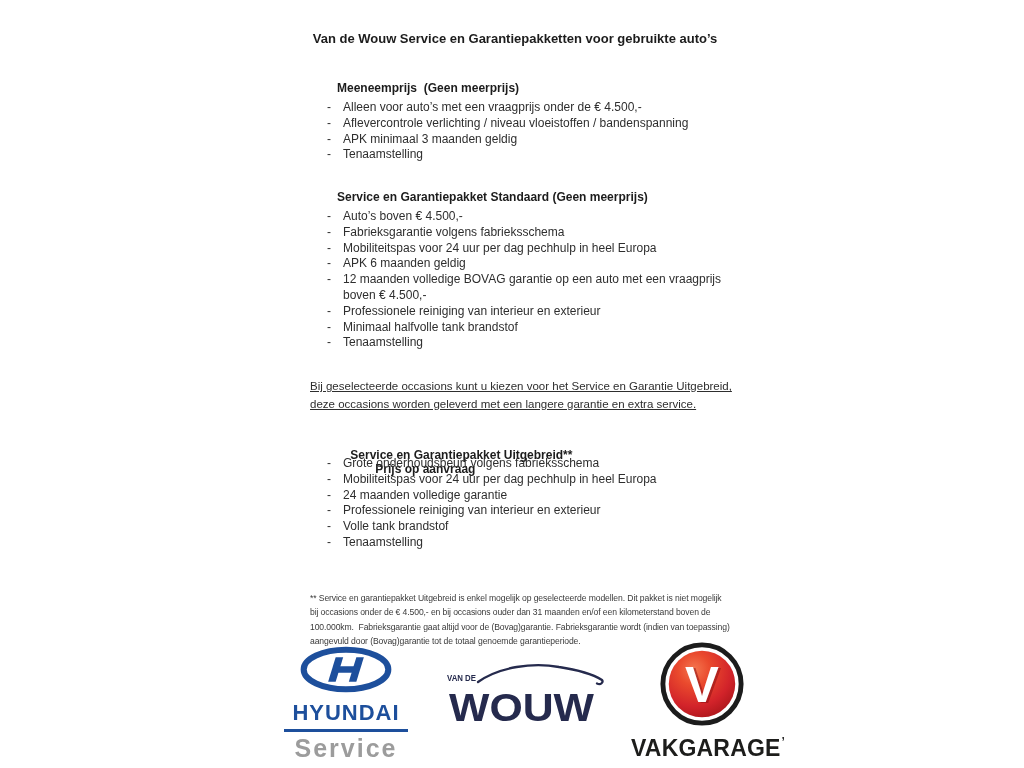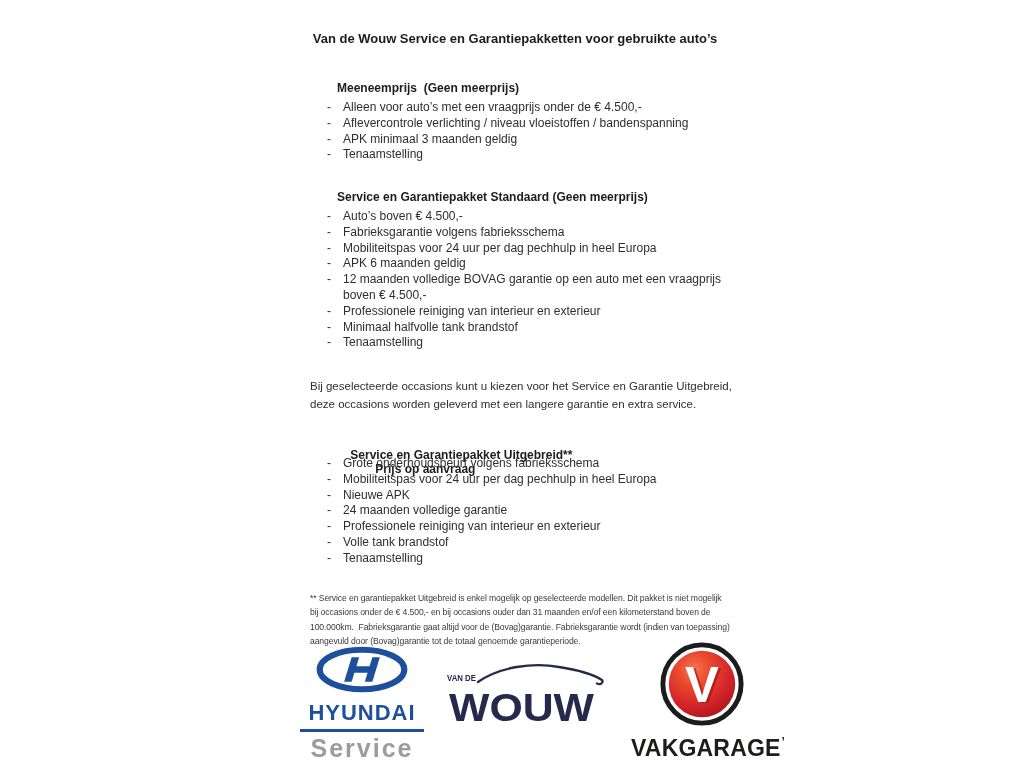--- a/index.html
+++ b/index.html
@@ -35,32 +35,32 @@
     position: relative;
     padding-left: 17px;
     font-size: 12px; line-height: 15.8px; color: #2e2e2e;
   }
   .blist li::before {
     content: "-";
     position: absolute; left: 1px; top: 0;
   }
   .paragraph {
     position: absolute; left: 310px; width: 440px;
-    font-size: 11.5px; line-height: 17.5px; color: #2e2e2e;
+    font-size: 11.5px; line-height: 17.5px; color: #2e2e2e; text-decoration: underline;
   }
   .footnote {
     position: absolute; left: 310px; width: 460px;
     font-size: 8.6px; line-height: 14.4px; color: #3a3a3a;
     letter-spacing: -0.1px;
   }
   .footnote div { white-space: pre; }
 
   
   .hyundai-logo {
-    position: absolute; left: 300px; top: 646px; width: 124px;
+    position: absolute; left: 284px; top: 646px; width: 124px;
     text-align: center;
   }
   .hyundai-wordmark {
     font-size: 22px; font-weight: bold; color: #1d4f9c;
     letter-spacing: 1px; margin-top: 3px; white-space: nowrap;
   }
   .hyundai-rule { height: 3px; background: #1d4f9c; margin-top: 3px; }
   .hyundai-service {
     font-size: 25px; font-weight: bold; color: #9c9c9c;
     letter-spacing: 2px; margin-top: 2px;
@@ -116,21 +116,20 @@
     <div>deze occasions worden geleverd met een langere garantie en extra service.</div>
   </div>
 
   <div class="sec-heading" id="h-sec2">
     <span>Service en Garantiepakket Uitgebreid**</span>
     <span class="heading-right">Prijs op aanvraag</span>
   </div>
   <ul class="blist" id="list-sec2">
     <li>Grote onderhoudsbeurt volgens fabrieksschema</li>
     <li>Mobiliteitspas voor 24 uur per dag pechhulp in heel Europa</li>
-    <li>Nieuwe APK</li>
     <li>24 maanden volledige garantie</li>
     <li>Professionele reiniging van interieur en exterieur</li>
     <li>Volle tank brandstof</li>
     <li>Tenaamstelling</li>
   </ul>
 
   <div class="footnote" id="footnote">
     <div>** Service en garantiepakket Uitgebreid is enkel mogelijk op geselecteerde modellen. Dit pakket is niet mogelijk</div>
     <div>bij occasions onder de € 4.500,- en bij occasions ouder dan 31 maanden en/of een kilometerstand boven de</div>
     <div>100.000km.  Fabrieksgarantie gaat altijd voor de (Bovag)garantie. Fabrieksgarantie wordt (indien van toepassing)</div>

